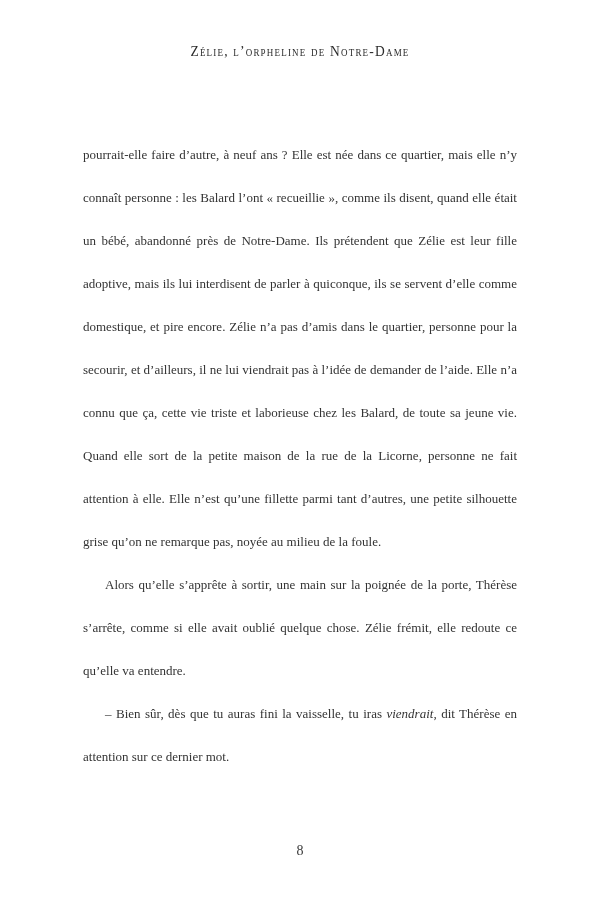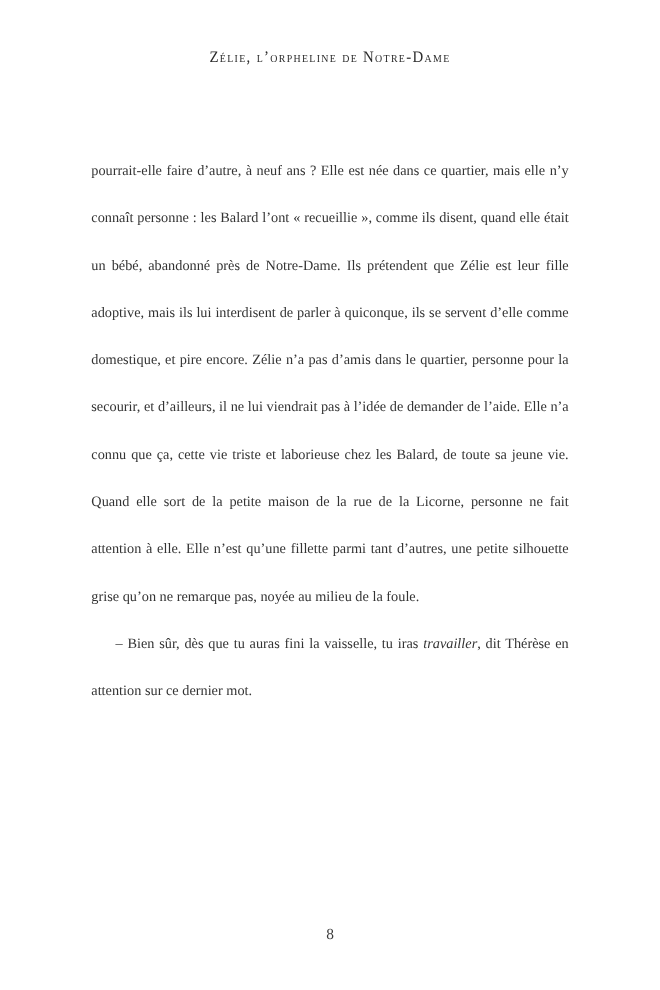--- a/index.html
+++ b/index.html
@@ -60,18 +60,19 @@
 </style>
 </head>
 <body>
 
 <div class="page">
 
   <div class="running-title">Zélie, l’orpheline de Notre-Dame</div>
 
   <div class="body-text">
     <p>pourrait-elle faire d’autre, à neuf ans&nbsp;? Elle est née dans ce quartier, mais elle n’y connaît personne&nbsp;: les Balard l’ont «&nbsp;recueillie&nbsp;», comme ils disent, quand elle était un bébé, abandonné près de Notre-Dame. Ils prétendent que Zélie est leur fille adoptive, mais ils lui interdisent de parler à quiconque, ils se servent d’elle comme domestique, et pire encore. Zélie n’a pas d’amis dans le quartier, personne pour la secourir, et d’ailleurs, il ne lui viendrait pas à l’idée de demander de l’aide. Elle n’a connu que ça, cette vie triste et laborieuse chez les Balard, de toute sa jeune vie. Quand elle sort de la petite maison de la rue de la Licorne, personne ne fait attention à elle. Elle n’est qu’une fillette parmi tant d’autres, une petite silhouette grise qu’on ne remarque pas, noyée au milieu de la foule.</p>
-    <p class="indent"><span>–&nbsp;Bien sûr, dès que tu auras fini la vaisselle, tu iras </span><em>travailler</em><span>, dit Thérèse en attention sur ce dernier mot.</span></p>
+    <p class="indent">Alors qu’elle s’apprête à sortir, une main sur la poignée de la porte, Thérèse s’arrête, comme si elle avait oublié quelque chose. Zélie frémit, elle redoute ce qu’elle va entendre.</p>
+    <p class="indent"><span>–&nbsp;Bien sûr, dès que tu auras fini la vaisselle, tu iras </span><em>viendrait</em><span>, dit Thérèse en attention sur ce dernier mot.</span></p>
   </div>
 
   <div class="page-number">8</div>
 
 </div>
 
 </body></html>

